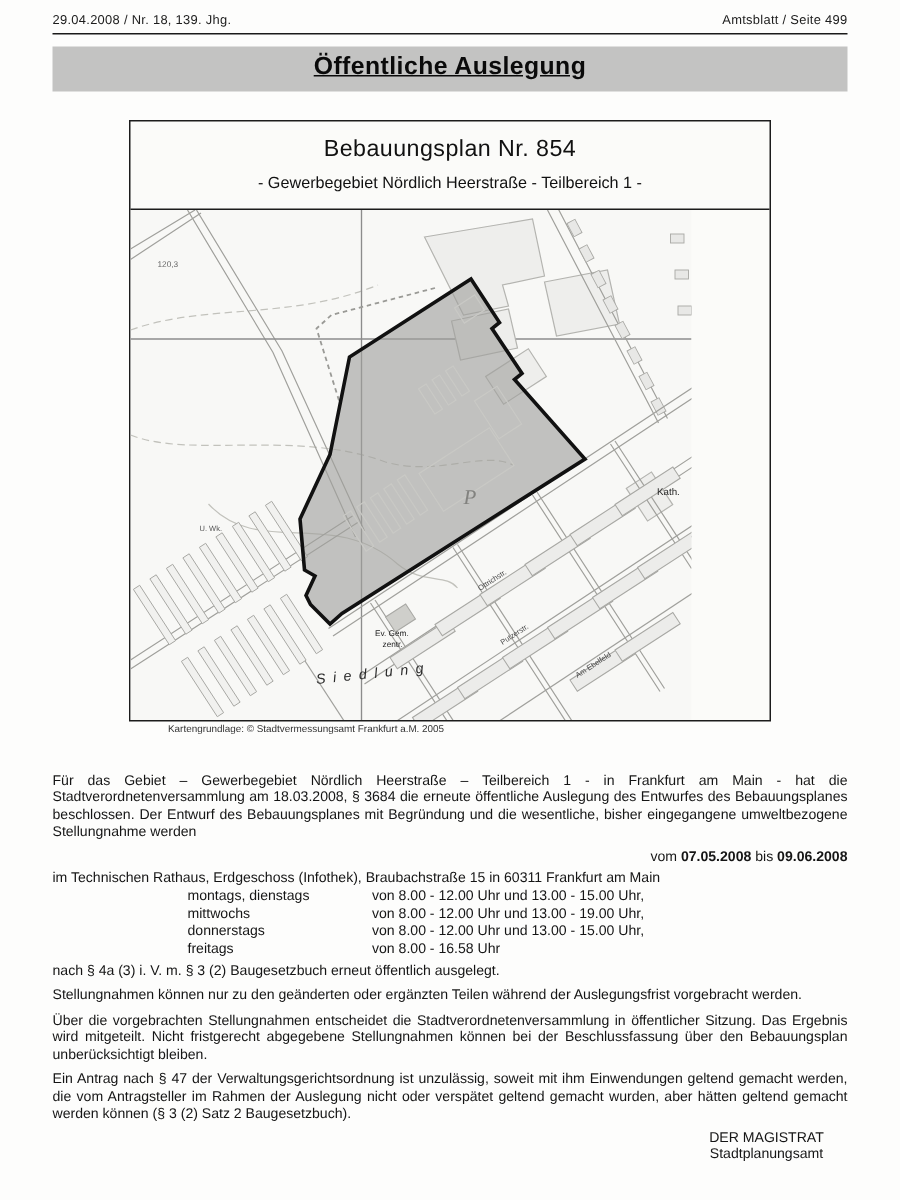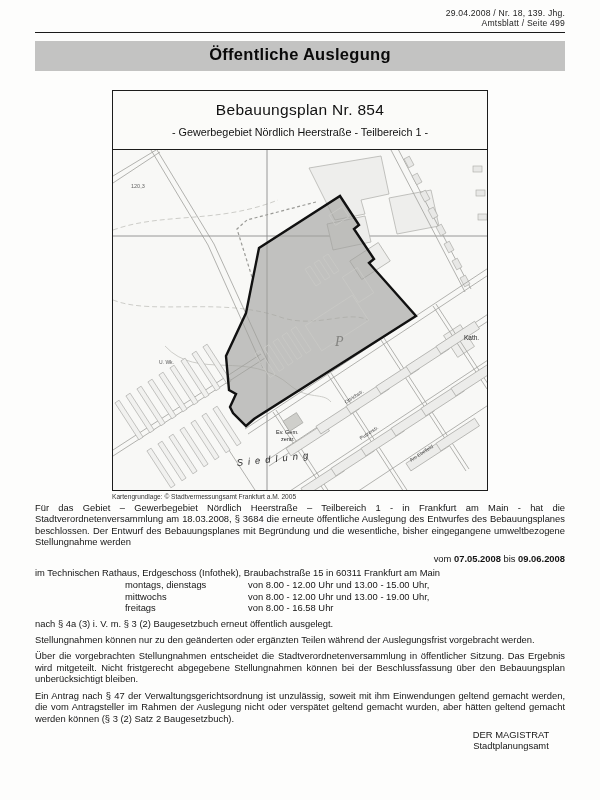--- a/index.html
+++ b/index.html
@@ -5,33 +5,33 @@
   * { margin:0; padding:0; box-sizing:border-box; }
   html,body { background:#e9e9e9; }
   .page {
     width:600px; height:800px; background:#fdfdfc; color:#111;
     font-family:"Liberation Sans", sans-serif;
     padding:8px 35px 0; overflow:hidden; position:relative; margin:0 auto;
   }
   .masthead {
     display:flex; justify-content:space-between; align-items:flex-end;
     font-size:8.6px; color:#1c1c1c; letter-spacing:.2px;
-    border-bottom:1px solid #1a1a1a; padding-bottom:4px;flex-direction:column;
+    border-bottom:1px solid #1a1a1a; padding-bottom:4px;
   }
   .banner {
     margin-top:8px; background:#c3c3c2; color:#0a0a0a; text-align:center;
-    font-size:16.5px; font-weight:bold; padding:4px 16px 7px; letter-spacing:.3px;
+    font-size:16.5px; font-weight:bold; padding:4px 16px 7px; letter-spacing:.3px;text-decoration:underline;
   }
-  .map-box { width:376px; margin:19px auto 0; border:1px solid #1c1c1c; background:#fbfbf9; }
+  .map-box { width:428px; margin:19px auto 0; border:1px solid #1c1c1c; background:#fbfbf9; }
   .map-head { text-align:center; padding:10px 4px 11px; border-bottom:1px solid #1c1c1c; }
   .map-title { font-size:15.5px; font-weight:400; letter-spacing:.3px; }
   .map-subtitle { font-size:10.8px; margin-top:7px; }
   .map-canvas svg { display:block; }
   .map-caption { width:376px; margin:2px auto 0; font-size:6.6px; color:#333; }
-  .body-text { margin-top:2px; font-size:9.4px; line-height:11.4px; color:#151515; }
+  .body-text { margin-top:24px; font-size:9.4px; line-height:11.4px; color:#151515; }
   .just { text-align:justify; }
   .mt5 { margin-top:5px; }
   .dates-line { text-align:right; margin-top:5px; }
   .loc-line { margin-top:3px; }
   .schedule { margin:1px 0 4px 90px; }
   .schedule .day { display:inline-block; width:123px; }
   .sig { margin-top:5px; margin-left:422px; line-height:11px;text-align:center; }
   svg text { font-family:"Liberation Sans", sans-serif; }
   svg .serifP { font-family:"Liberation Serif", serif; }
 </style>
@@ -188,20 +188,21 @@
   <div class="body-text">
     <p class="just">Für das Gebiet – Gewerbegebiet Nördlich Heerstraße – Teilbereich 1 - in Frankfurt am Main - hat die Stadtverordnetenversammlung am 18.03.2008, § 3684 die erneute öffentliche Auslegung des Entwurfes des Bebauungsplanes beschlossen. Der Entwurf des Bebauungsplanes mit Begründung und die wesentliche, bisher eingegangene umweltbezogene Stellungnahme werden</p>
 
     <p class="dates-line"><span>vom</span> <b>07.05.2008</b> <span>bis</span> <b>09.06.2008</b></p>
 
     <p class="loc-line">im Technischen Rathaus, Erdgeschoss (Infothek), Braubachstraße 15 in 60311 Frankfurt am Main</p>
 
     <div class="schedule">
       <div><span class="day">montags, dienstags</span><span class="time">von 8.00 - 12.00 Uhr und 13.00 - 15.00 Uhr,</span></div>
       <div><span class="day">mittwochs</span><span class="time">von 8.00 - 12.00 Uhr und 13.00 - 19.00 Uhr,</span></div>
+      <div><span class="day">donnerstags</span><span class="time">von 8.00 - 12.00 Uhr und 13.00 - 15.00 Uhr,</span></div>
       <div><span class="day">freitags</span><span class="time">von 8.00 - 16.58 Uhr</span></div>
     </div>
 
     <p>nach § 4a (3) i. V. m. § 3 (2) Baugesetzbuch erneut öffentlich ausgelegt.</p>
     <p class="just mt5">Stellungnahmen können nur zu den geänderten oder ergänzten Teilen während der Auslegungsfrist vorgebracht werden.</p>
     <p class="just mt5">Über die vorgebrachten Stellungnahmen entscheidet die Stadtverordnetenversammlung in öffentlicher Sitzung. Das Ergebnis wird mitgeteilt. Nicht fristgerecht abgegebene Stellungnahmen können bei der Beschlussfassung über den Bebauungsplan unberücksichtigt bleiben.</p>
     <p class="just mt5">Ein Antrag nach § 47 der Verwaltungsgerichtsordnung ist unzulässig, soweit mit ihm Einwendungen geltend gemacht werden, die vom Antragsteller im Rahmen der Auslegung nicht oder verspätet geltend gemacht wurden, aber hätten geltend gemacht werden können (§ 3 (2) Satz 2 Baugesetzbuch).</p>
 
     <div class="sig">
       <div>DER MAGISTRAT</div>

